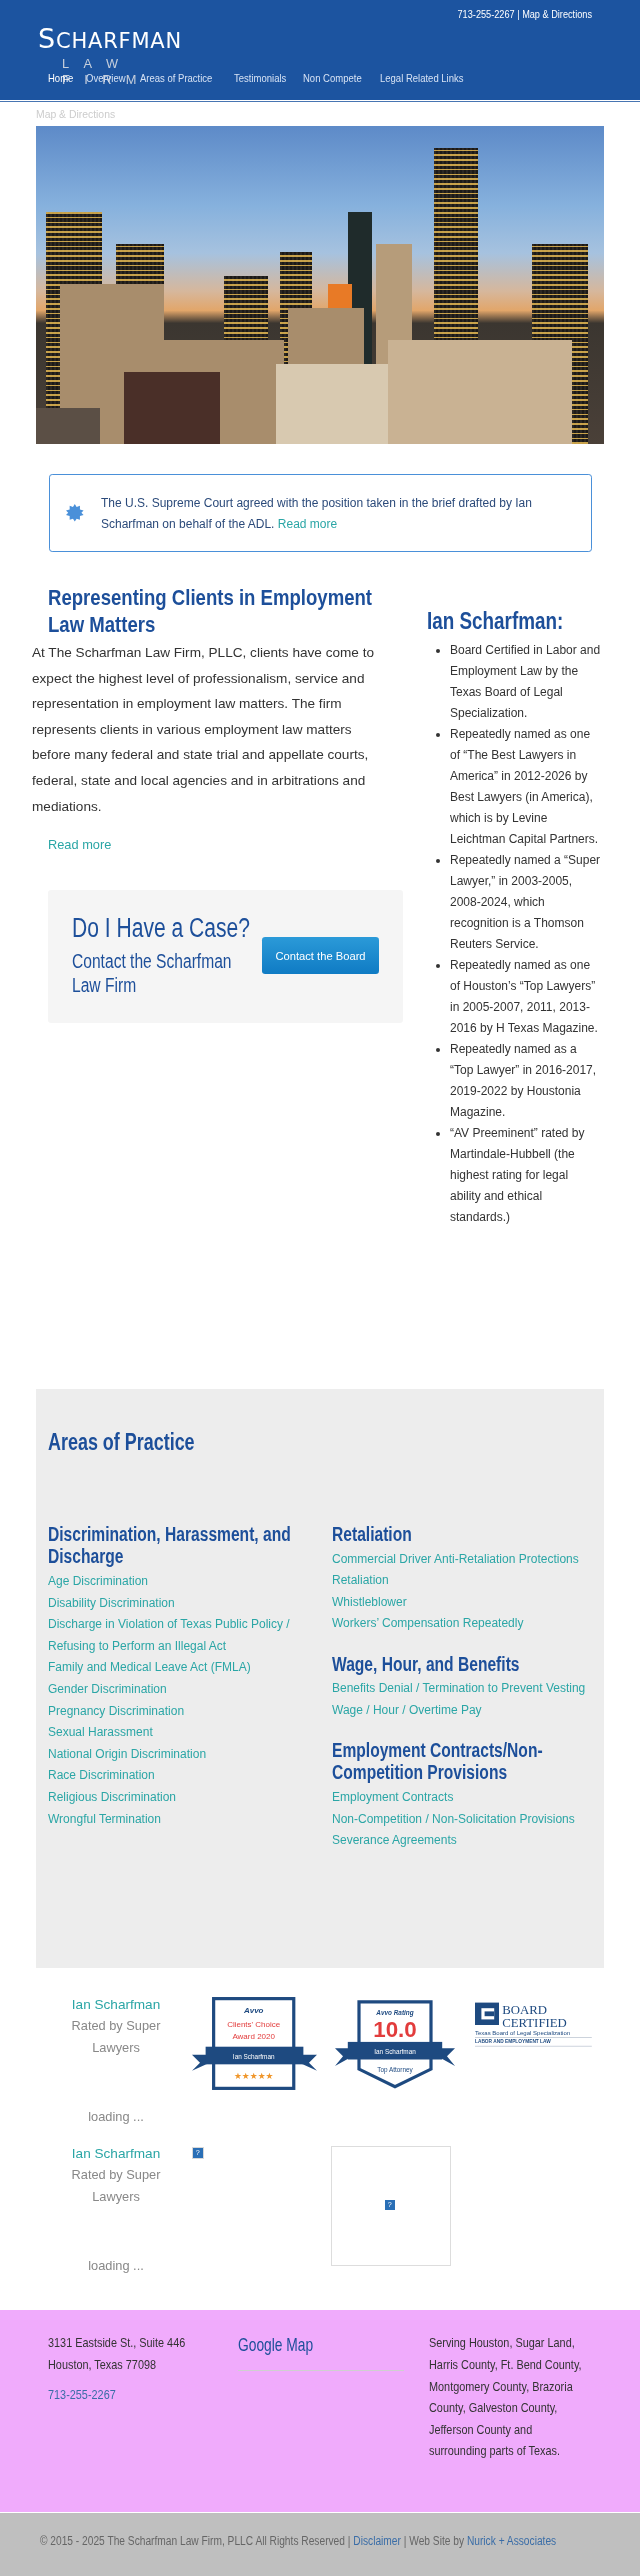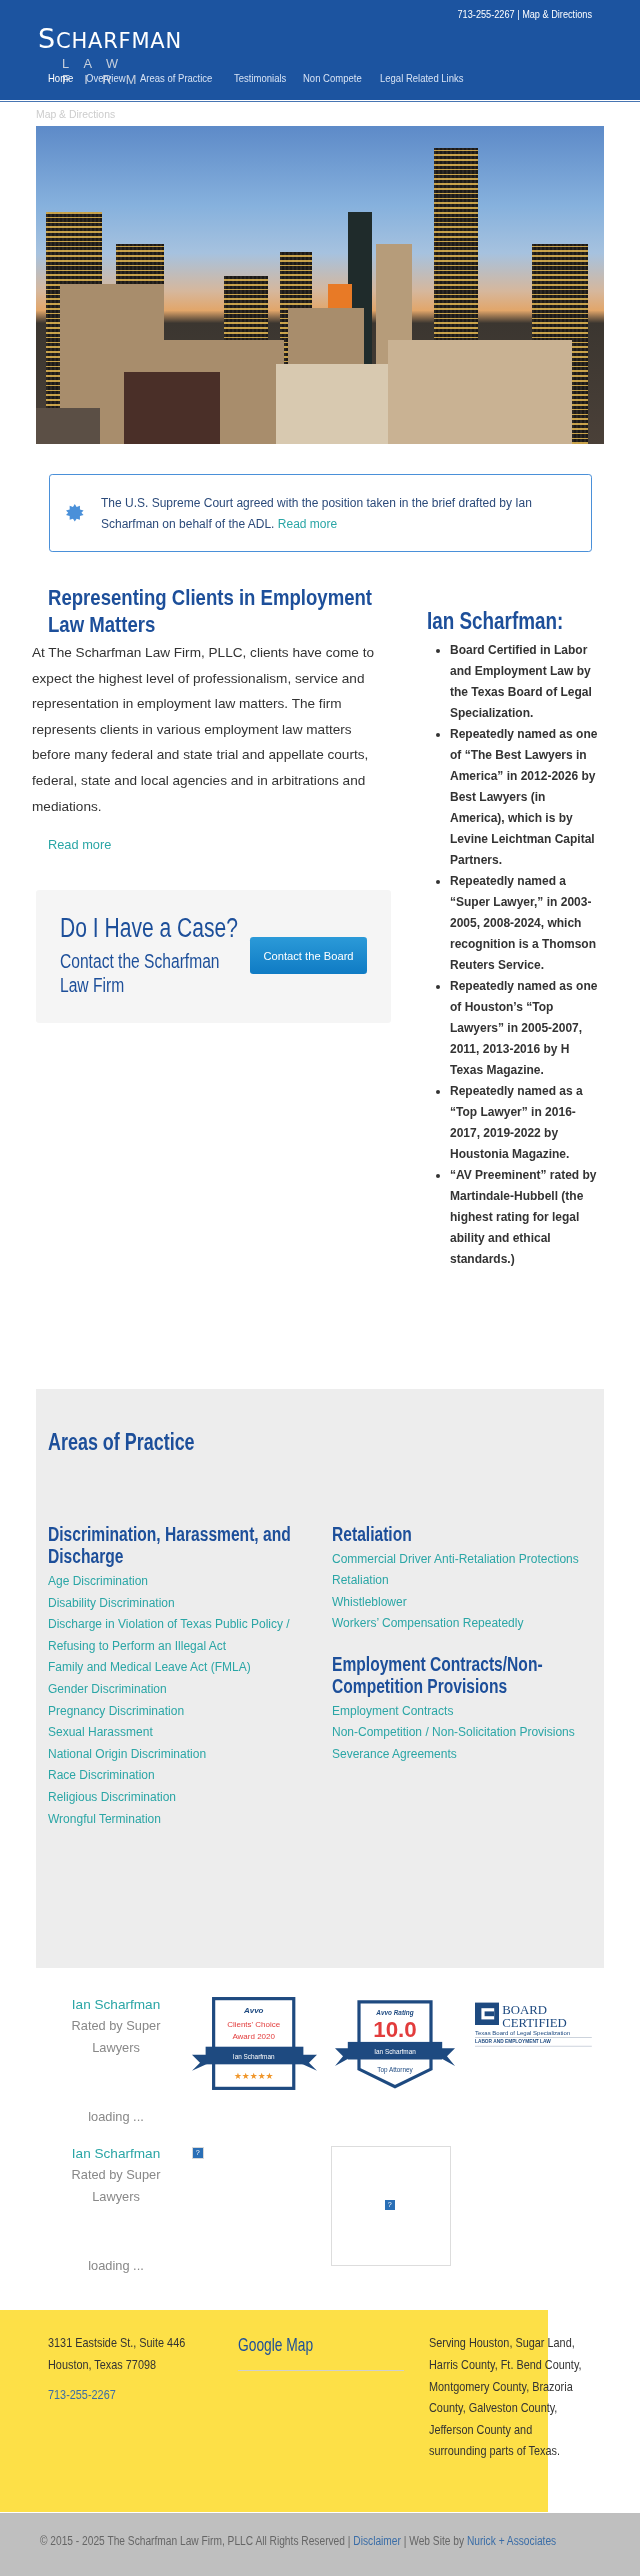--- a/index.html
+++ b/index.html
@@ -33,28 +33,28 @@
   .alert { position: absolute; left: 49px; top: 474px; width: 543px; height: 78px; border: 1.6px solid #4a90d9; border-radius: 3.2px; }
   .alert-icon { position: absolute; left: 16px; top: 29px; width: 17.6px; height: 17.6px; }
   .alert-text { position: absolute; left: 51px; top: 17.6px; width: 480px; font-size: 12px; line-height: 21px; color: #2b4a7a; }
   .alert-text a { color: #2ba6a6; }
 
   
   .main-title { position: absolute; left: 48px; top: 584px; width: 360px; font-family: "Liberation Sans", sans-serif; font-size: 21.6px; line-height: 27px; color: #1d4f9a; transform: scaleX(0.86); transform-origin: left top; width: 416px; }
   .main-body { position: absolute; left: 32px; top: 640px; width: 356px; font-size: 13.6px; line-height: 25.6px; color: #333; }
   .main-readmore { position: absolute; left: 48px; top: 837px; font-size: 12.8px; color: #2ba6a6; }
 
-  .cta { position: absolute; left: 36px; top: 890px; width: 355px; height: 133px; background: #f5f5f5; border-radius: 3.2px; }
+  .cta { position: absolute; left: 48px; top: 890px; width: 355px; height: 133px; background: #f5f5f5; border-radius: 3.2px; }
   .cta-title { position: absolute; left: 24px; top: 22.4px; font-size: 27px; line-height: 32px; color: #1d4f9a; transform: scaleX(0.78); transform-origin: left top; width: 320px; }
   .cta-sub { position: absolute; left: 24px; top: 59px; font-size: 20px; line-height: 24px; color: #1d4f9a; transform: scaleX(0.78); transform-origin: left top; width: 208px; }
   .cta-btn { position: absolute; left: 214px; top: 47px; width: 117px; height: 37px; border-radius: 3.2px; background: linear-gradient(180deg, #2b9ad8, #0f7bc4); color: #fff; font-size: 11.2px; display: flex; align-items: center; justify-content: center; }
 
   .side-title { position: absolute; left: 427px; top: 608px; font-size: 23px; color: #1d4f9a; transform: scaleX(0.82); transform-origin: left top; width: 200px; }
   .side-list { position: absolute; left: 450px; top: 640px; width: 152px; font-size: 12px; line-height: 21px; color: #333; list-style: disc; }
-  .side-list li { margin-bottom: 0; font-weight: bold; }
+  .side-list li { margin-bottom: 0; }
 
   
   .areas { position: absolute; left: 36px; top: 1389px; width: 568px; height: 579px; background: #ededed; }
   .areas-title { position: absolute; left: 12px; top: 40px; font-size: 23px; color: #1d4f9a; transform: scaleX(0.78); transform-origin: left top; width: 240px; }
   .area-col { position: absolute; width: 264px; }
   .area-col.left { left: 12px; top: 134px; }
   .area-col.right { left: 296px; top: 134px; }
   .area-group { margin-bottom: 17.6px; }
   .area-head { font-size: 20px; line-height: 22.4px; color: #1d4f9a; transform: scaleX(0.78); transform-origin: left top; width: 320px; margin-bottom: 3.2px; }
   .area-link { display: block; font-size: 12px; line-height: 21.6px; color: #2ba6a6; }
@@ -64,21 +64,21 @@
   .sl .name { font-size: 13.6px; color: #2ba6a6; }
   .sl .rated { font-size: 12.8px; color: #888; line-height: 21.6px; margin-top: 3.2px; }
   .sl .loading { font-size: 12.8px; color: #888; position: absolute; left: 0; width: 120px; }
   .avvo1 { position: absolute; left: 192px; top: 1997px; width: 125px; height: 93px; }
   .avvo2 { position: absolute; left: 335px; top: 1997px; width: 120px; height: 93px; }
   .board { position: absolute; left: 475px; top: 2001px; width: 120px; }
   .broken { position: absolute; width: 9.6px; height: 9.6px; background: #2a6fb6; color: #fff; font-size: 7.2px; line-height: 9.6px; text-align: center; border: 1.6px solid #d8d8d8; box-sizing: content-box; }
   .placeholder-box { position: absolute; left: 331px; top: 2146px; width: 120px; height: 120px; border: 0.8px solid #ddd; }
 
   
-  .footer { position: absolute; left: 0; top: 2310px; width: 548px; height: 202px; background: #fde047; }
+  .footer { position: absolute; left: 0; top: 2310px; width: 640px; height: 202px; background: #f0abfc; }
   .f-addr { position: absolute; left: 48px; top: 22.4px; font-size: 12.8px; line-height: 21.6px; color: #333; transform: scaleX(0.85); transform-origin: left top; width: 192px; }
   .f-phone { position: absolute; left: 48px; top: 77px; font-size: 12.8px; color: #3a6da7; transform: scaleX(0.85); transform-origin: left top; }
   .f-map { position: absolute; left: 238px; top: 24px; font-size: 18.4px; color: #1d4f9a; transform: scaleX(0.75); transform-origin: left top; }
   .f-map-line { position: absolute; left: 238px; top: 60px; width: 166px; height: 0.8px; background: #cfcfcf; }
   .f-serve { position: absolute; left: 429px; top: 22.4px; width: 160px; font-size: 12.8px; line-height: 21.6px; color: #333; transform: scaleX(0.85); transform-origin: left top; width: 184px; }
   .copyright { position: absolute; left: 0; top: 2513px; width: 640px; height: 63px; background: #bfbfbf; }
   .copy-text { position: absolute; left: 40px; top: 17.6px; width: 512px; font-size: 12px; line-height: 21.6px; color: #666; transform: scaleX(0.85); transform-origin: left top; width: 608px; }
   .copy-text a { color: #3a6da7; }
 </style>
 </head>
@@ -177,20 +177,25 @@
 
   <div class="area-col right">
     <div class="area-group">
       <h3 class="area-head">Retaliation</h3>
       <a href="#" class="area-link">Commercial Driver Anti-Retaliation Protections</a>
       <a href="#" class="area-link">Retaliation</a>
       <a href="#" class="area-link">Whistleblower</a>
       <a href="#" class="area-link">Workers’ Compensation Repeatedly</a>
     </div>
     <div class="area-group">
+      <h3 class="area-head">Wage, Hour, and Benefits</h3>
+      <a href="#" class="area-link">Benefits Denial / Termination to Prevent Vesting</a>
+      <a href="#" class="area-link">Wage / Hour / Overtime Pay</a>
+    </div>
+    <div class="area-group">
       <h3 class="area-head">Employment Contracts/Non-Competition Provisions</h3>
       <a href="#" class="area-link">Employment Contracts</a>
       <a href="#" class="area-link">Non-Competition / Non-Solicitation Provisions</a>
       <a href="#" class="area-link">Severance Agreements</a>
     </div>
   </div>
 </section>
 
 <div class="sl" style="left:56px;top:1997px;">
   <a href="#" class="name">Ian Scharfman</a>

